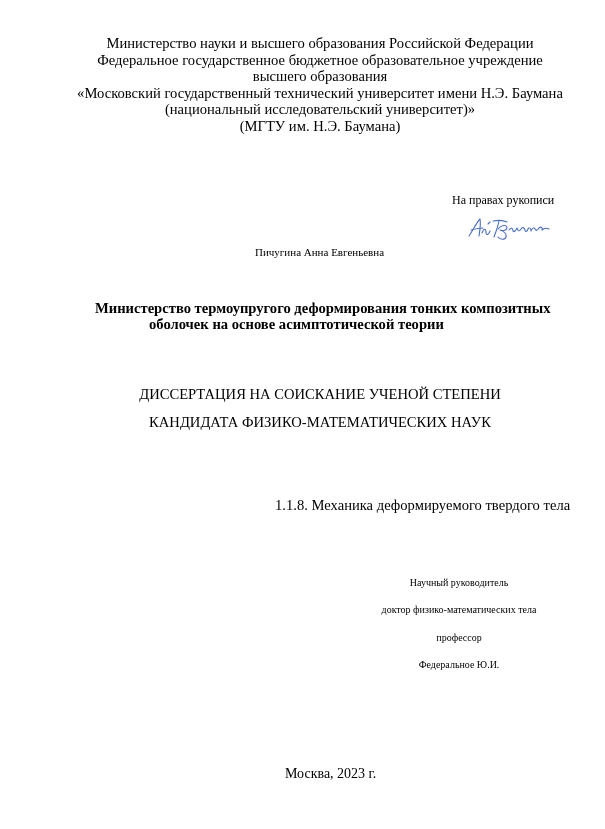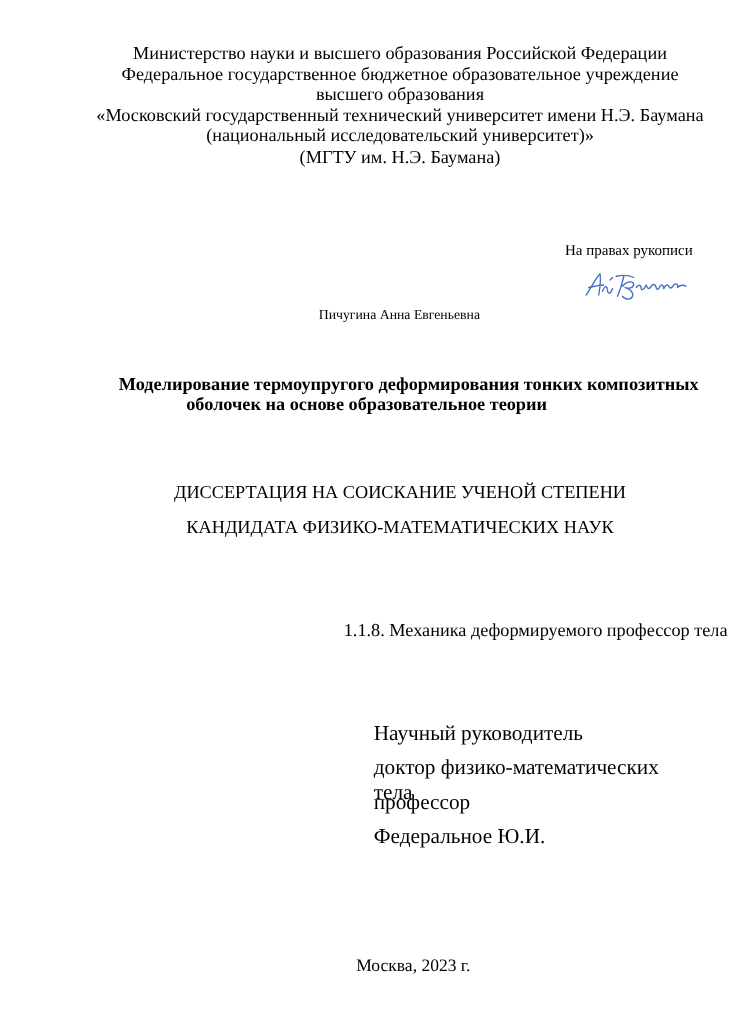--- a/index.html
+++ b/index.html
@@ -64,24 +64,24 @@
     }
     .degree1 { top: 386px; }
     .degree2 { top: 414px; }
     .specialty {
       left: 275px;
       top: 497px;
       font-size: 14.6px;
     }
     .supervisor {
       position: absolute;
-      left: 299px;
+      left: 334px;
       width: 250px;
-      text-align: left;
-      font-size: 17px;
+      text-align: center;
+      font-size: 10px;
     }
     .sup1 { top: 577px; }
     .sup2 { top: 604px; }
     .sup3 { top: 632px; }
     .sup4 { top: 659px; }
     .city {
       left: 285px;
       top: 766px;
       font-size: 14px;
     }
@@ -113,28 +113,28 @@
         <path d="M34 5 C33 10, 31 16, 29 21"></path>
         <path d="M33 13 C36 9, 42 8, 42 12 C41 15, 37 15, 35 14 C39 15, 42 18, 41 21 C40 24, 35 24, 33 21"></path>
         <path d="M44 14 C46 11, 48 12, 48 15 C49 17, 51 14, 52 12 C53 15, 54 16, 56 13 C57 11, 59 11, 60 14 C60 16, 62 16, 63 13 C64 11, 66 12, 66 15 C67 12, 69 11, 70 13 C71 15, 72 15, 74 12 C76 10, 78 12, 77 14 C79 12, 82 12, 84 13"></path>
       </g>
     </svg>
   </div>
 
   <div class="abs author">Пичугина Анна Евгеньевна</div>
 
   <div class="title-block">
-    <span class="title-line1">Моделирование термоупругого деформирования тонких композитных</span>
-    <span class="title-line2">оболочек на основе образовательное теории</span>
+    <span class="title-line1">Министерство термоупругого деформирования тонких композитных</span>
+    <span class="title-line2">оболочек на основе асимптотической теории</span>
   </div>
 
   <div class="degree degree1">ДИССЕРТАЦИЯ НА СОИСКАНИЕ УЧЕНОЙ СТЕПЕНИ</div>
   <div class="degree degree2">КАНДИДАТА ФИЗИКО-МАТЕМАТИЧЕСКИХ НАУК</div>
 
-  <div class="abs specialty">1.1.8. Механика деформируемого профессор тела</div>
+  <div class="abs specialty">1.1.8. Механика деформируемого твердого тела</div>
 
   <div class="supervisor sup1">Научный руководитель</div>
   <div class="supervisor sup2">доктор физико-математических тела</div>
   <div class="supervisor sup3">профессор</div>
   <div class="supervisor sup4">Федеральное Ю.И.</div>
 
   <div class="abs city">Москва, 2023 г.</div>
 
 </div>
 

